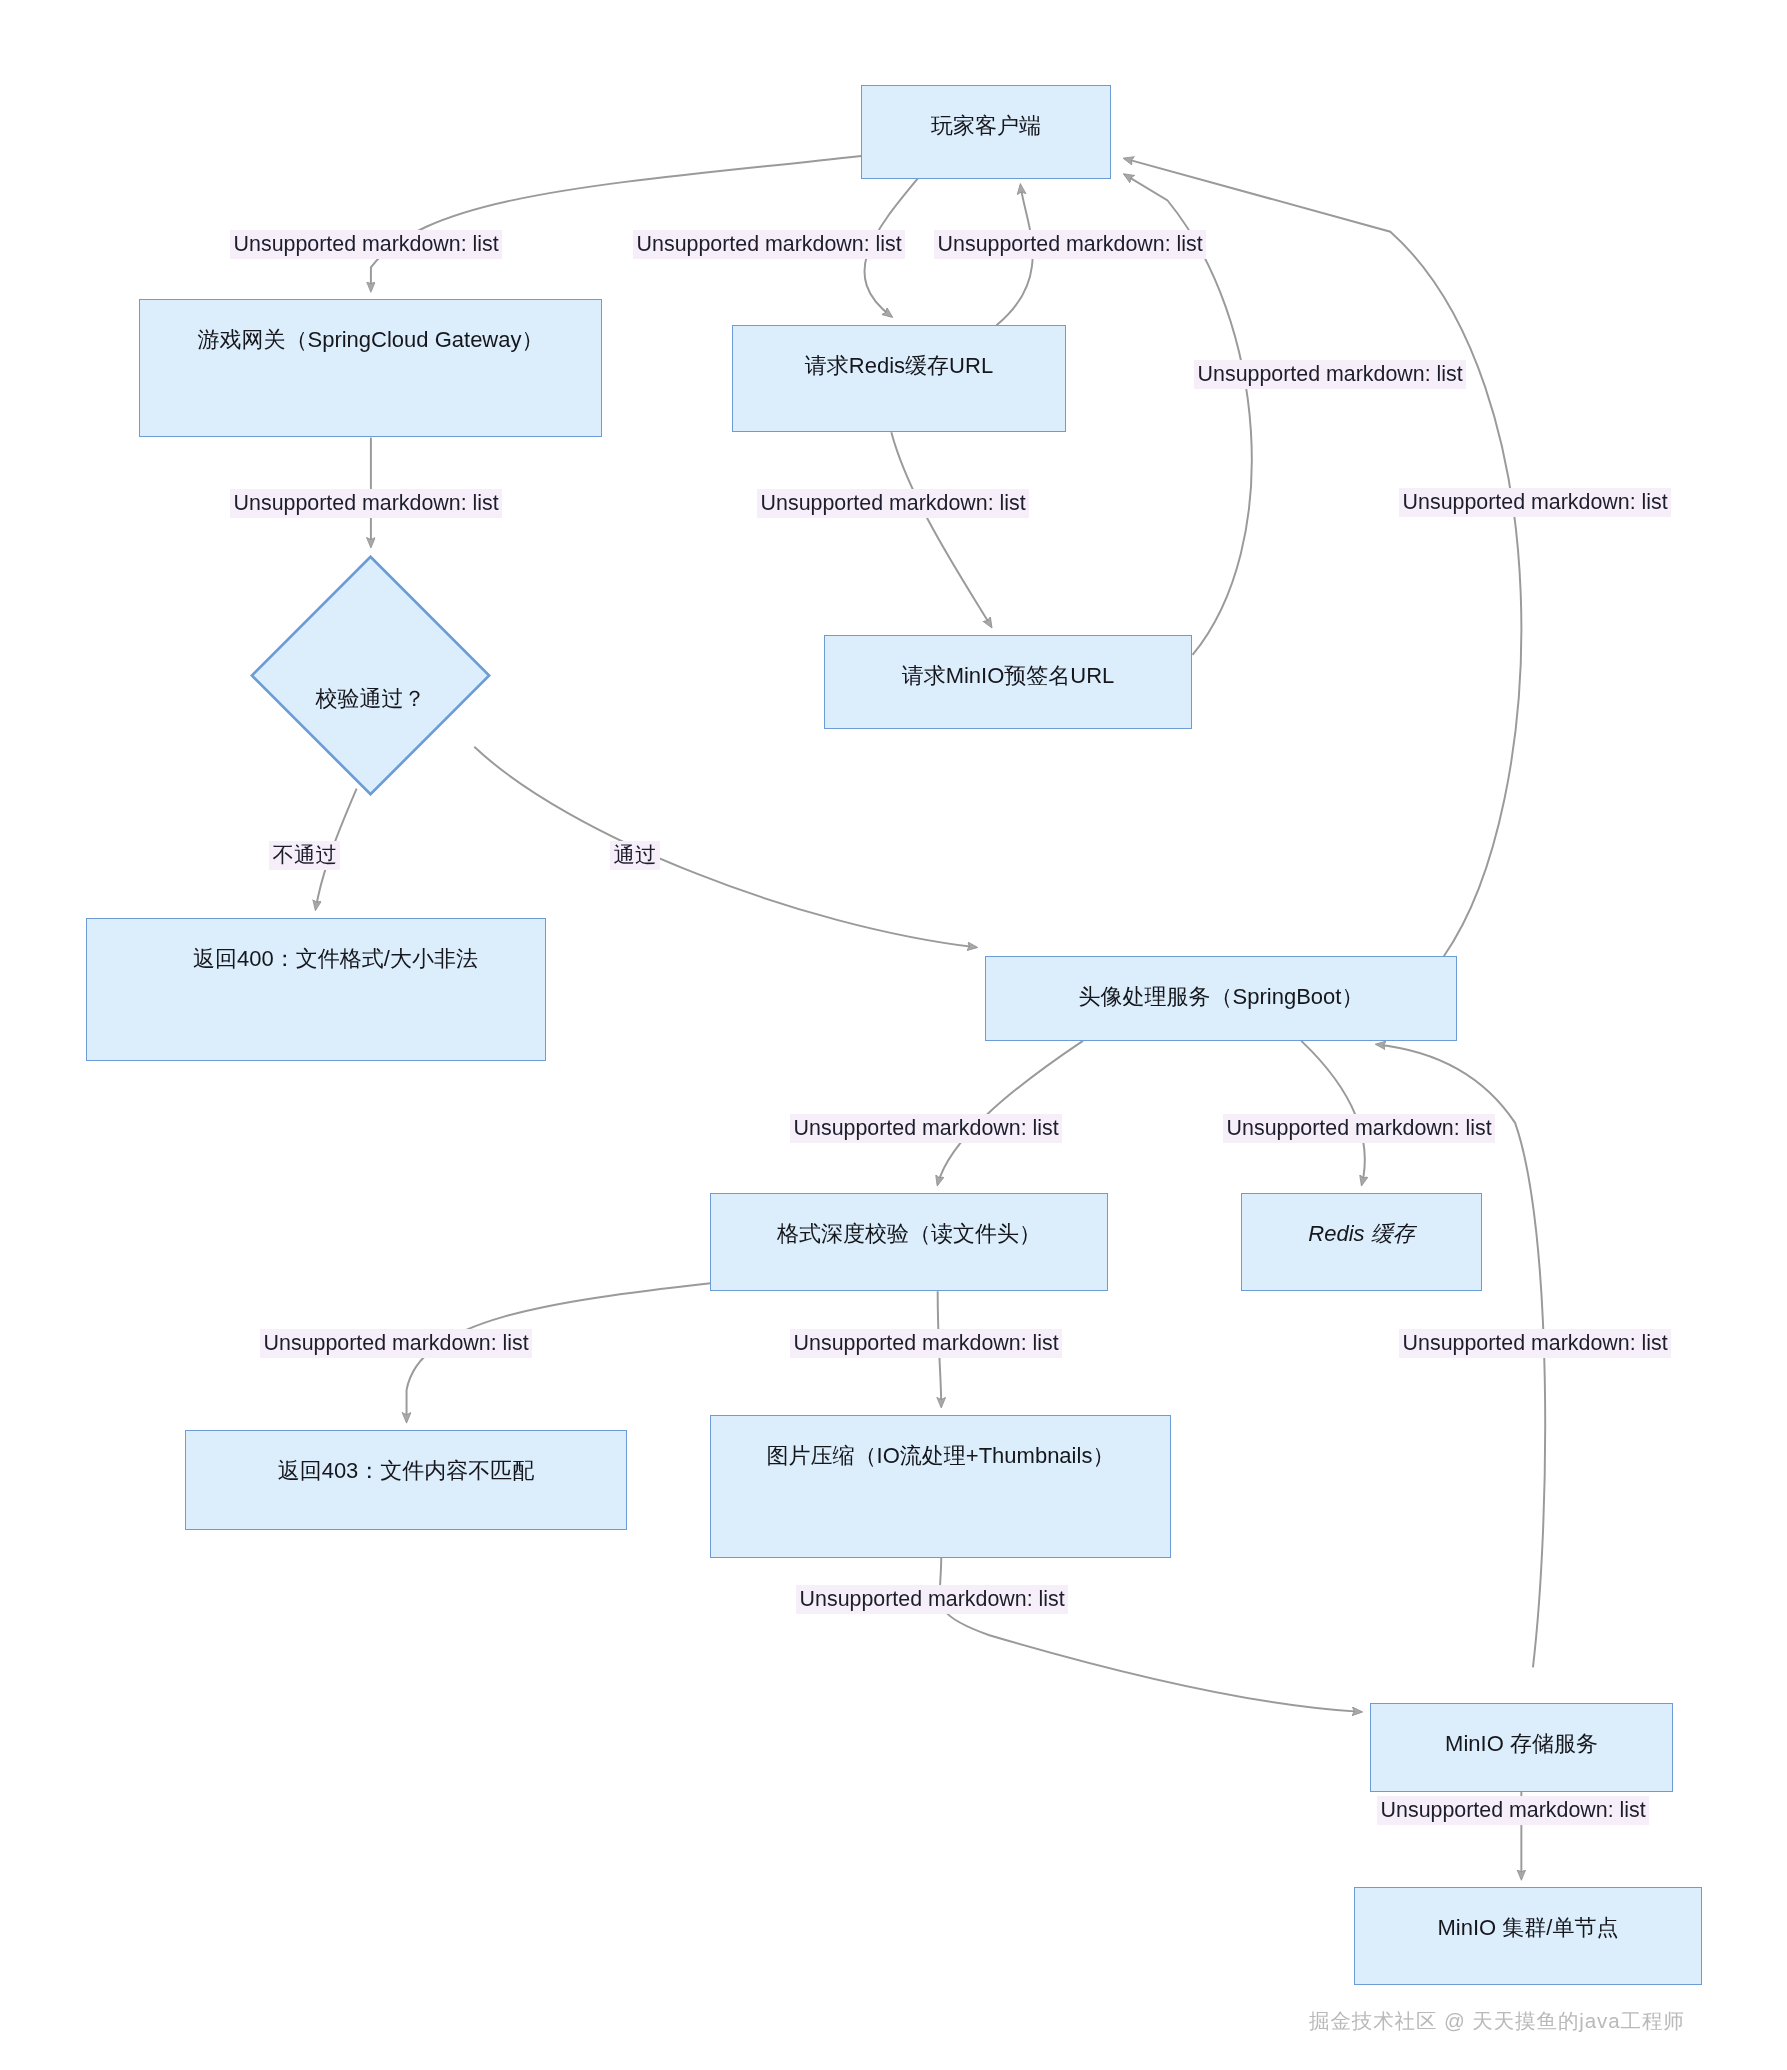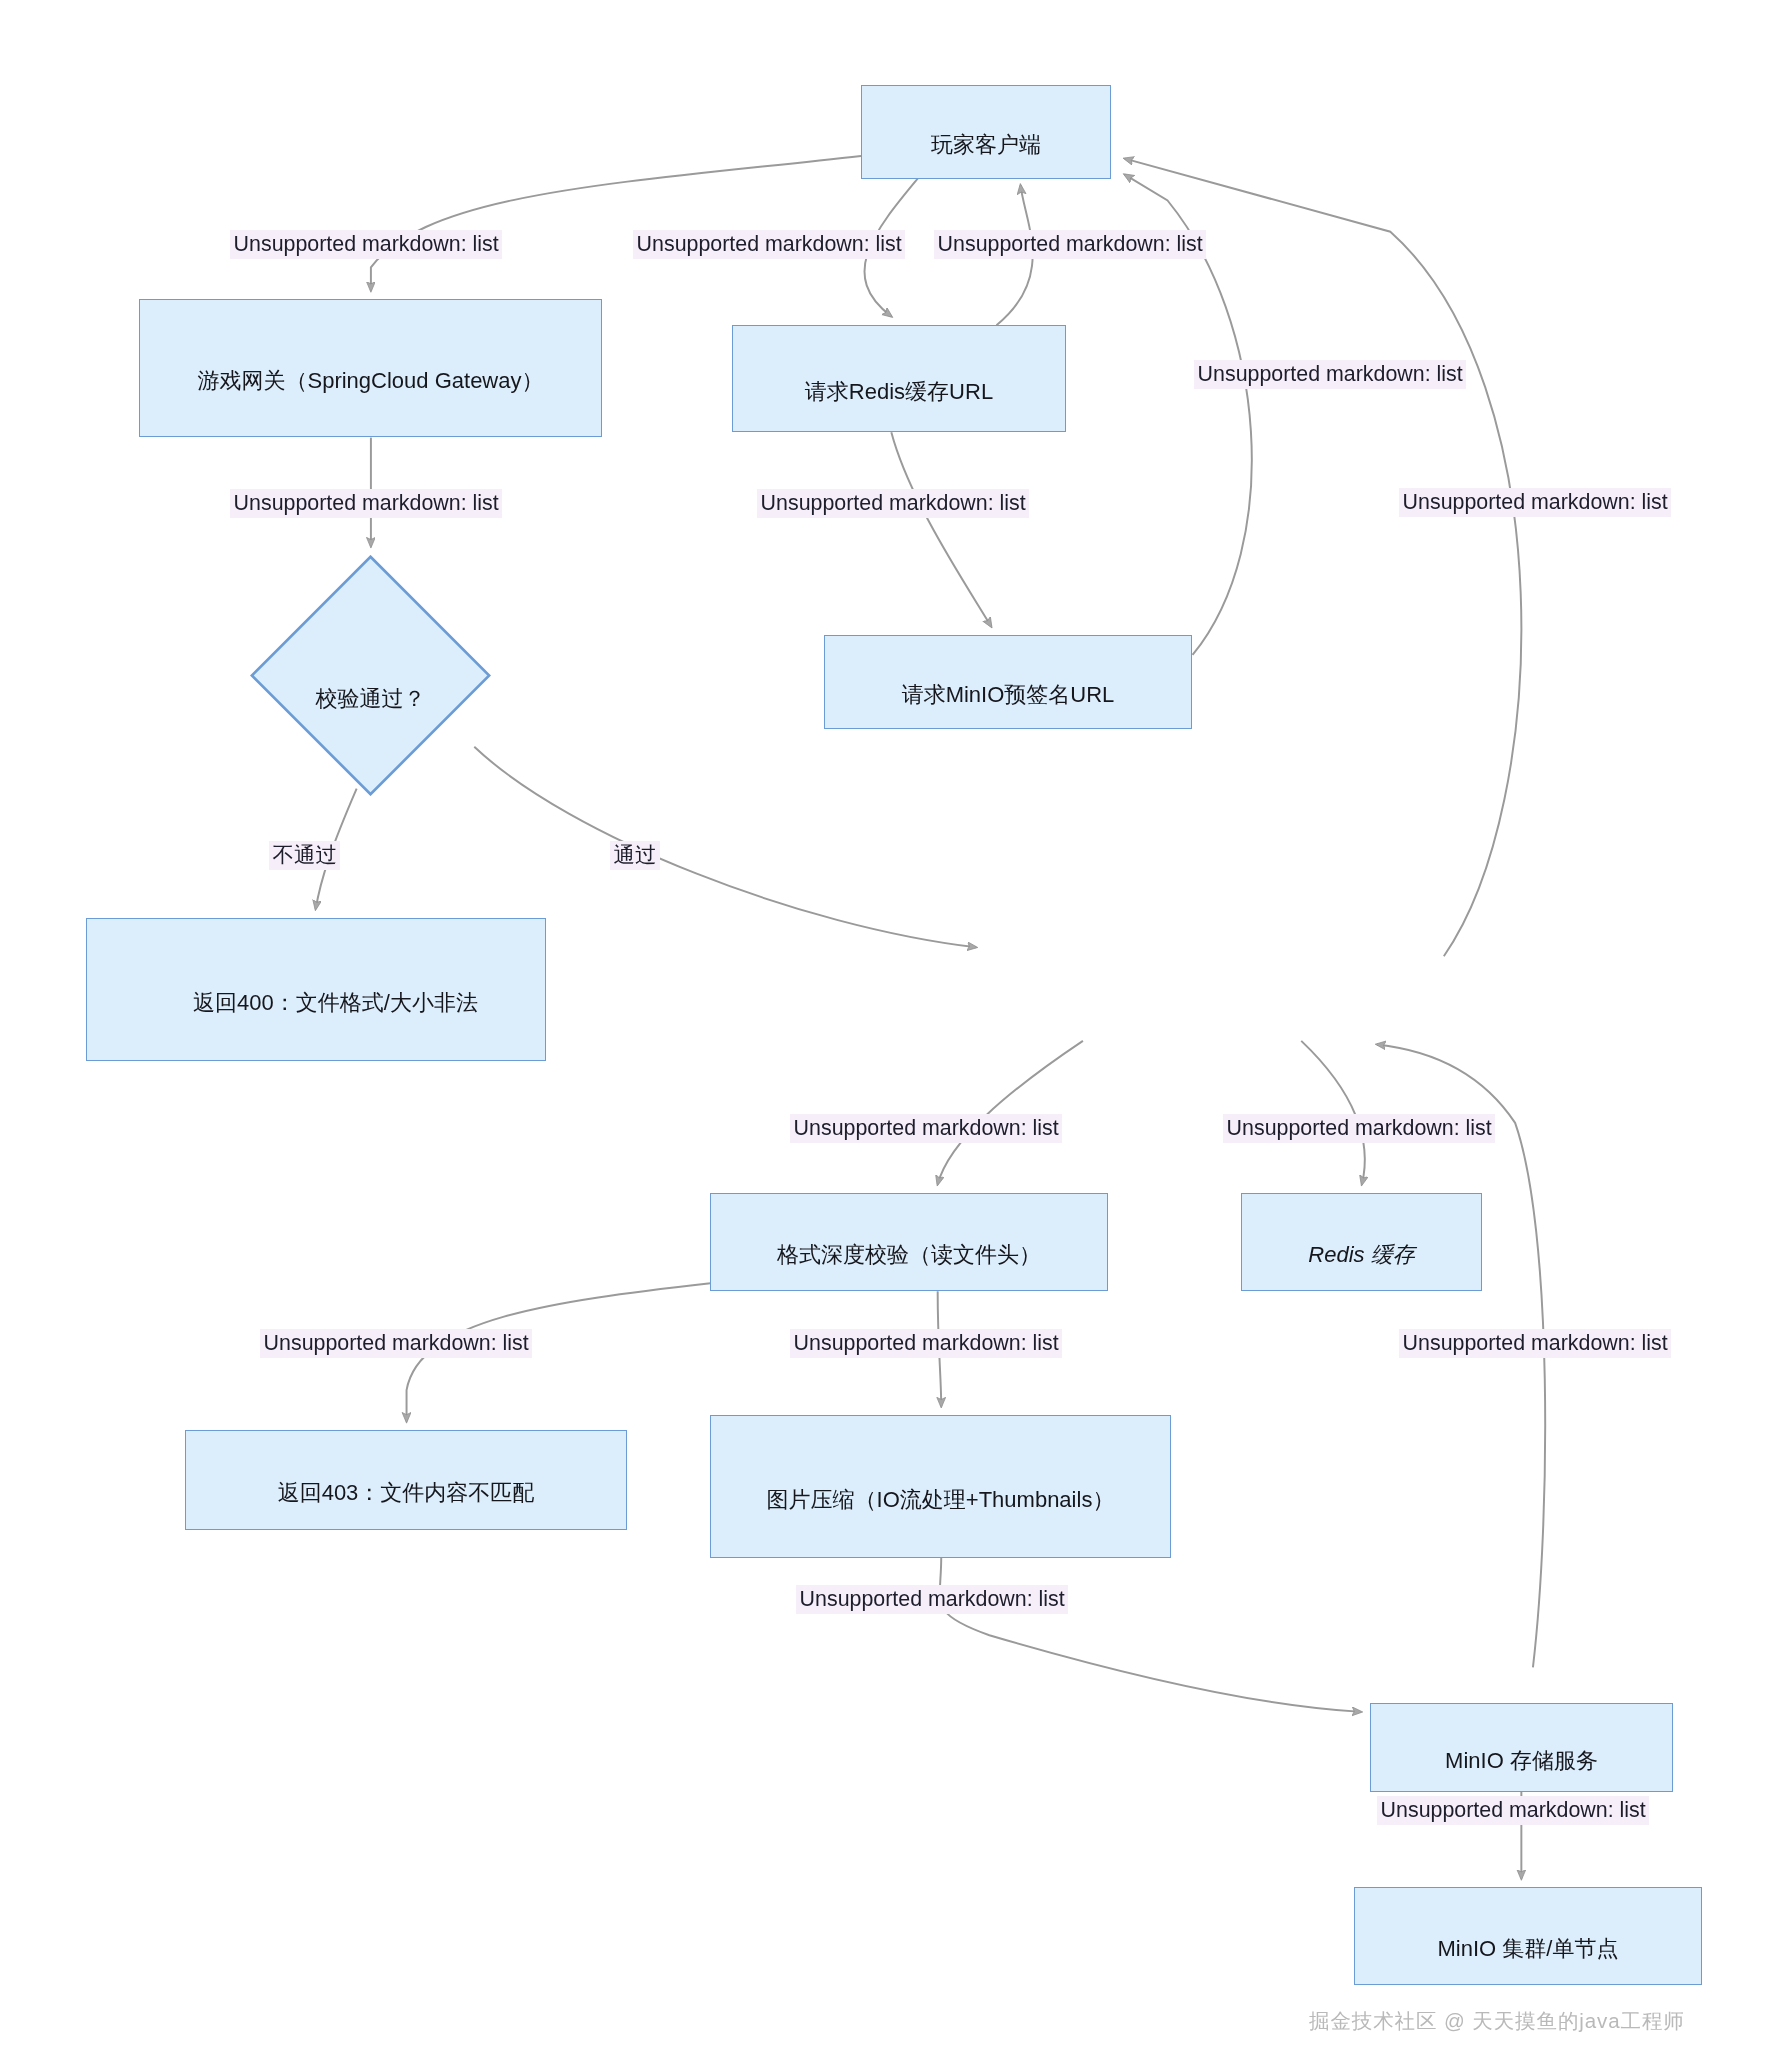--- a/index.html
+++ b/index.html
@@ -20,21 +20,21 @@
     width:1788px;
     height:2071px;
     pointer-events:none;
   }
   .node{
     position:absolute;
     box-sizing:border-box;
     background:#dceefb;
     border:1.8px solid #6b9cd6;
     display:flex;
-    align-items:center;
+    align-items:flex-start;
     justify-content:center;
     text-align:center;
     color:#16161d;
     font-size:22px;
     line-height:1.2;
   }
   .node > .node-label{
     display:block;
     padding-top:27px;
     white-space:nowrap;
@@ -146,20 +146,23 @@
     <svg class="diamond-shape" viewBox="0 0 270 270" preserveAspectRatio="none">
       <polygon points="135,2 268,135 135,268 2,135" fill="#dceefb" stroke="#6b9cd6" stroke-width="3"></polygon>
     </svg>
     <span class="diamond-label">校验通过？</span>
   </div>
 
   <div class="node" style="left:86px;top:918px;width:460px;height:143px;padding-left:39px;">
     <span class="node-label">返回400：文件格式/大小非法</span>
   </div>
 
+  <div class="node" style="left:985px;top:956px;width:472px;height:85px;">
+    <span class="node-label">头像处理服务（SpringBoot）</span>
+  </div>
 
   <div class="node" style="left:710px;top:1193px;width:398px;height:98px;">
     <span class="node-label">格式深度校验（读文件头）</span>
   </div>
 
   <div class="node" style="left:1241px;top:1193px;width:241px;height:98px;font-style:italic;">
     <span class="node-label">Redis 缓存</span>
   </div>
 
   <div class="node" style="left:185px;top:1430px;width:442px;height:100px;">

